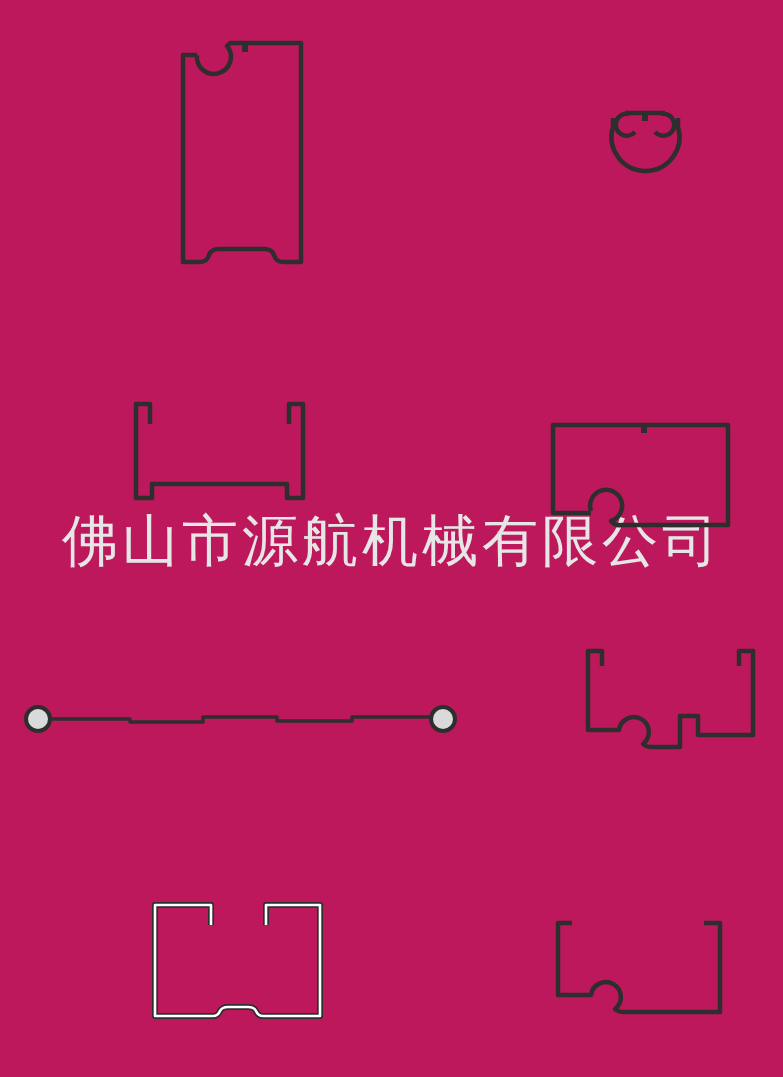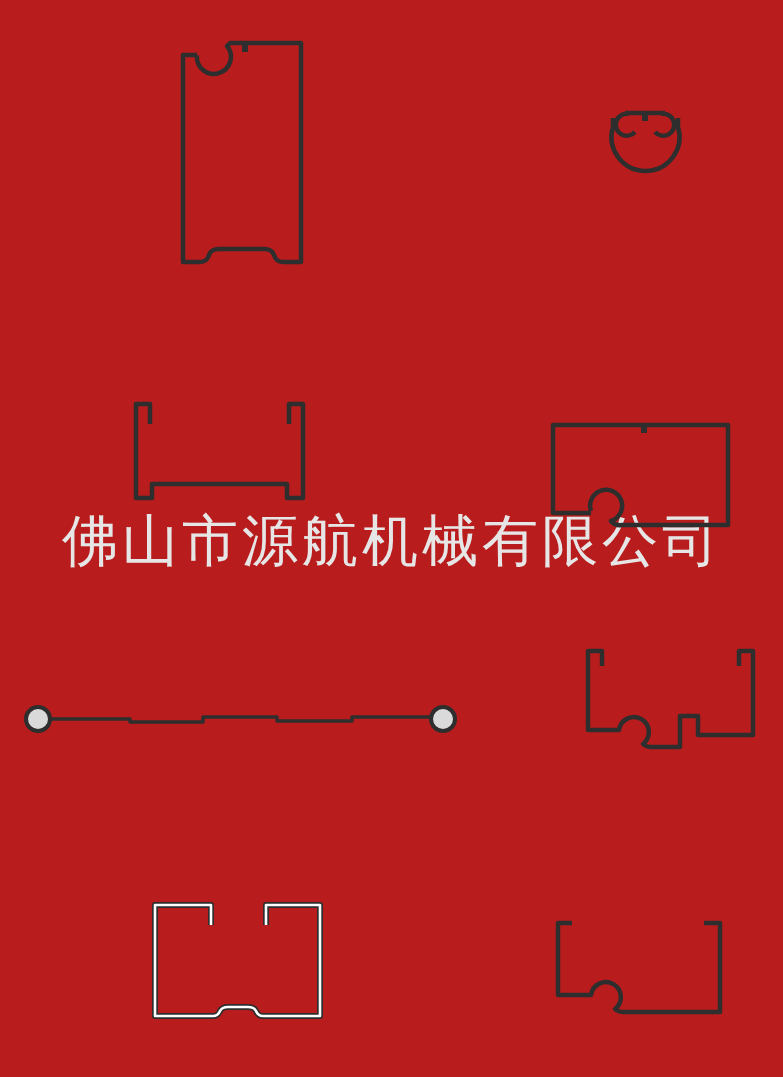--- a/index.html
+++ b/index.html
@@ -1,19 +1,19 @@
 <!DOCTYPE html>
 <html style="--stroke: #2e2e2e; --cap-fill: #dadada; --wm-color: #e6e6e6;"><head>
 <meta charset="utf-8">
 <style>
   html,body{margin:0;padding:0;background:#ffffff;}
   .canvas{
     position:relative;
     width:783px;height:1077px;
-    background:#b91c1c;
+    background:#be185d;
     overflow:hidden;
     font-family:"Liberation Sans", sans-serif;
   }
   .watermark{
     position:absolute;
     left:62px;top:513px;
     font-size:56px;
     line-height:1;
     letter-spacing:4px;
     white-space:nowrap;

